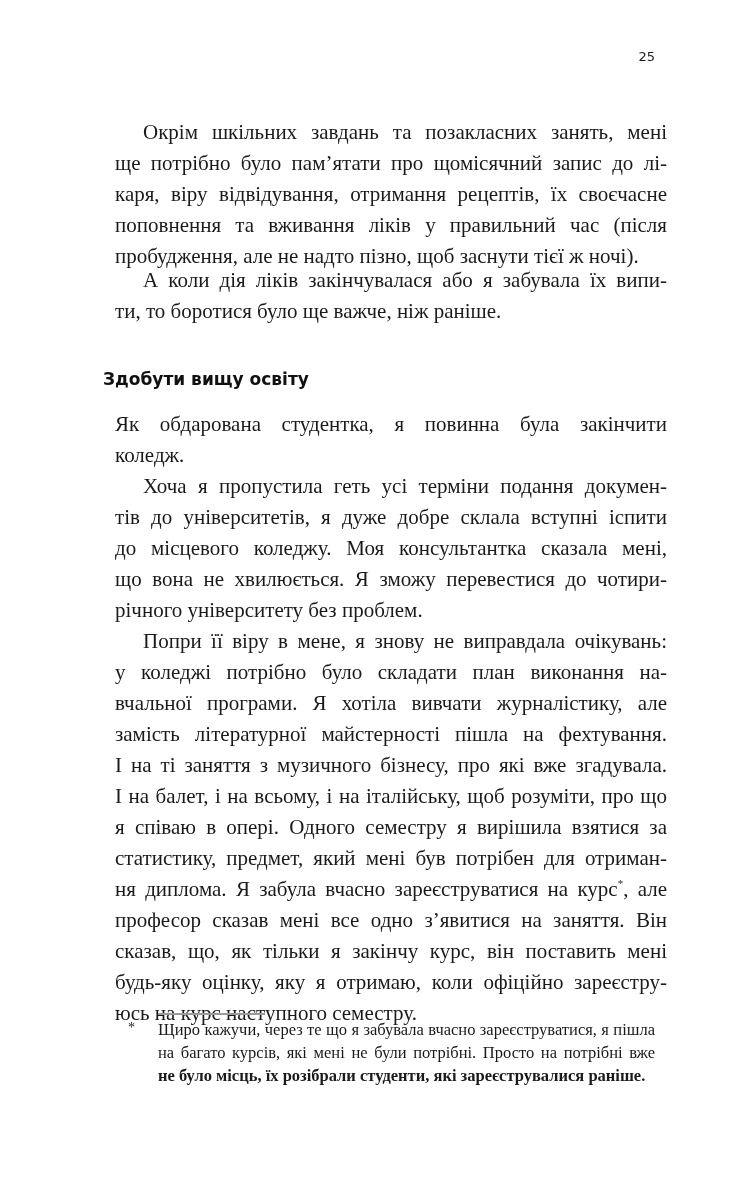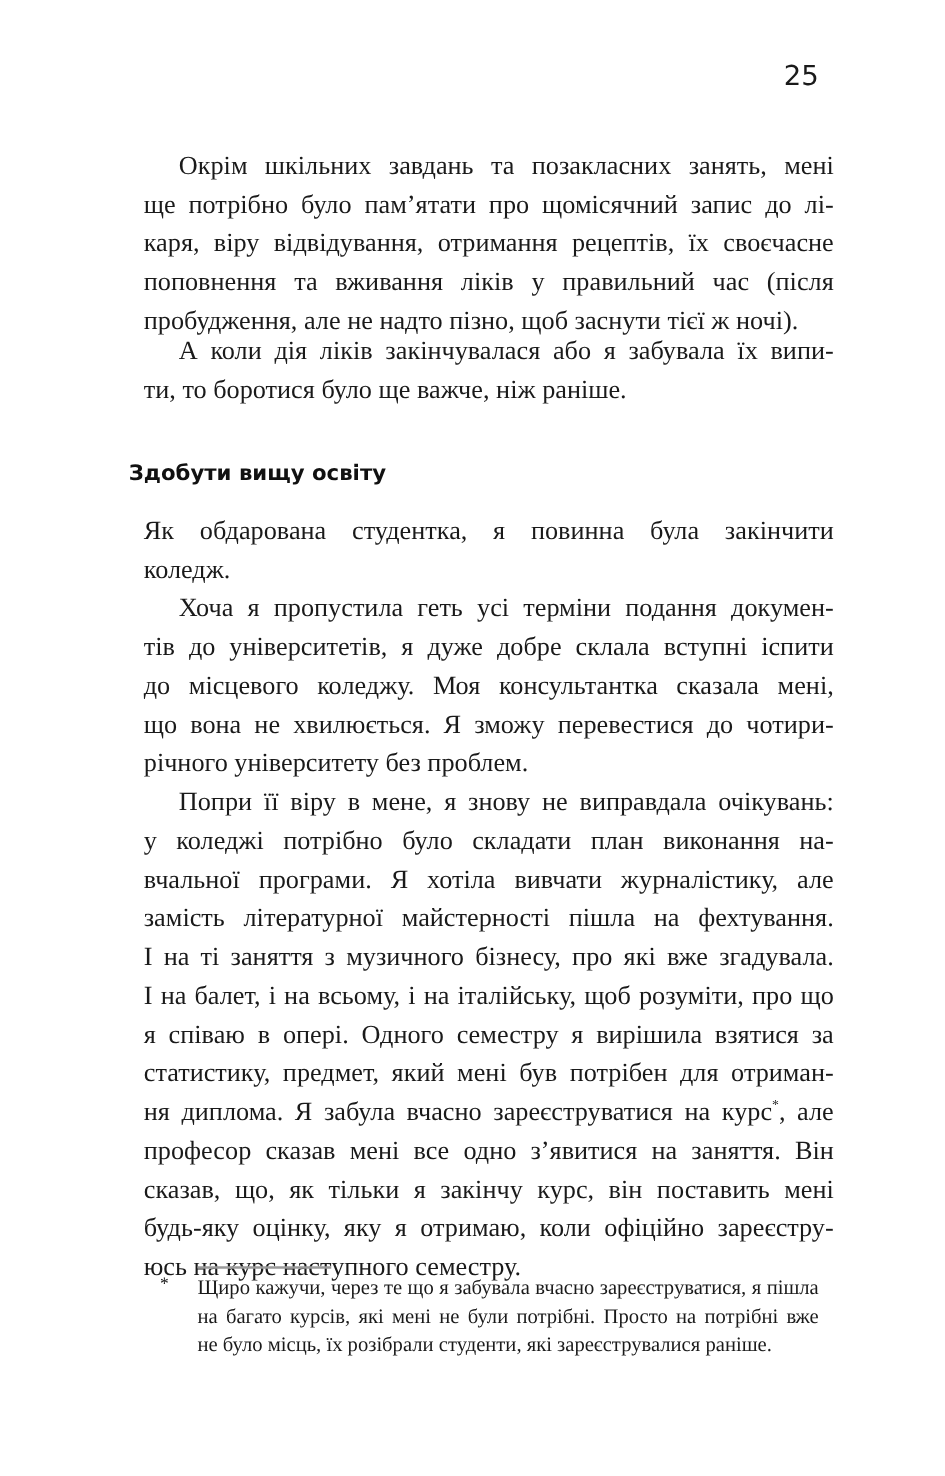--- a/index.html
+++ b/index.html
@@ -1,35 +1,35 @@
 <!DOCTYPE html>
 <html><head>
 <meta charset="utf-8">
 <style>
   html, body { margin: 0; padding: 0; background: #ffffff; }
   body { width: 756px; height: 1181px; position: relative; overflow: hidden; color: #1a1a1a; }
   .running-head { position: absolute; top: 48px; left: 103px; width: 552px; height: 30px;
     font-family: "DejaVu Sans", sans-serif; }
   .rh-title { position: absolute; right: 65px; top: 4px; font-size: 15.5px; font-weight: bold; letter-spacing: -0.2px; }
-  .rh-page { position: absolute; right: 0; top: 1px; font-size: 22px; font-weight: normal; }
+  .rh-page { position: absolute; right: 0; top: 1px; font-size: 13px; font-weight: normal; }
   .body { position: absolute; left: 103px; width: 552px; font-family: "Liberation Serif", "DejaVu Serif", serif;
     font-size: 21px; color: #1a1a1a; }
   .line { position: absolute; left: 0; width: 552px; height: 31px; line-height: 31px; white-space: nowrap;
     text-align: justify; text-align-last: justify; margin-left: 12px; }
   .line.last { text-align-last: left; }
   .line.indent { padding-left: 28px; width: 524px; }
   .heading { position: absolute; left: 103px; top: 369px; font-family: "DejaVu Sans", sans-serif; font-weight: bold;
     font-size: 17px; color: #111; }
   .fn-rule { position: absolute; left: 158px; top: 1013px; width: 107px; height: 0; border-top: 2px solid #9a9a9a; }
   .fn { position: absolute; left: 128px; top: 1018px; width: 527px; font-family: "Liberation Serif", "DejaVu Serif", serif;
     font-size: 16.5px; color: #1a1a1a; }
   .fn-mark { position: absolute; left: 0; top: 2px; font-size: 14px; }
   .fn-line { position: absolute; left: 30px; width: 497px; height: 23px; line-height: 23px; white-space: nowrap;
     text-align: justify; text-align-last: justify; }
-  .fn-line.last { text-align-last: left; }
+  .fn-line.last { text-align-last: left; font-weight: bold; }
   sup.ref { font-size: 11px; vertical-align: 9px; line-height: 0; }
 </style>
 </head>
 <body>
 
 <div class="running-head">
   <span class="rh-page">25</span>
 </div>
 
 <div class="body" style="top:0;">

